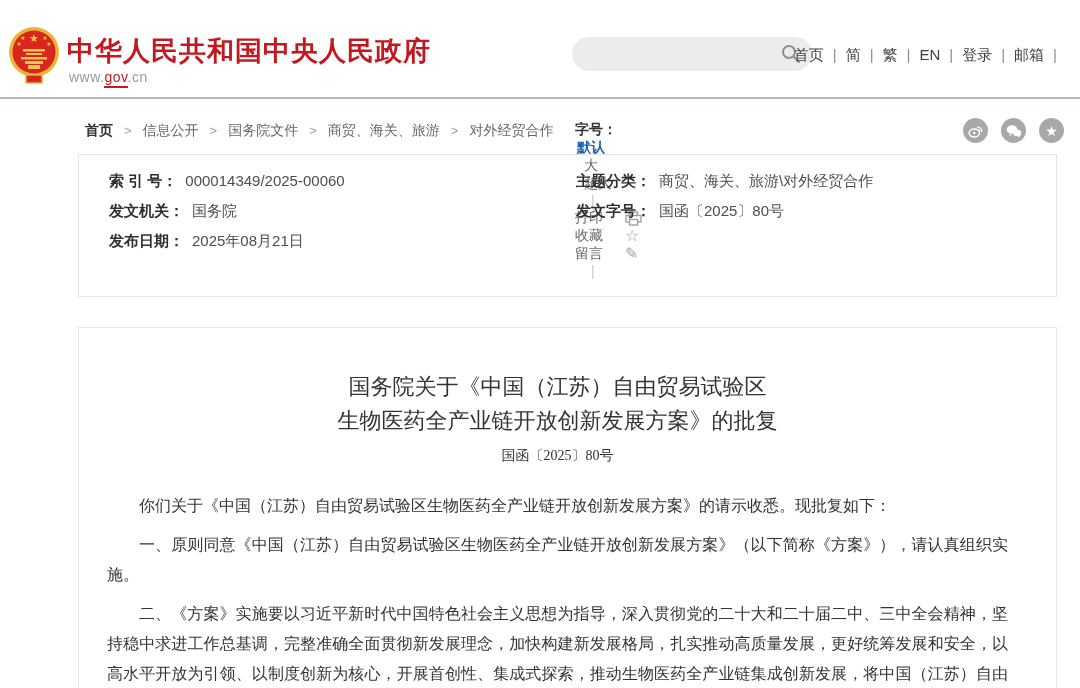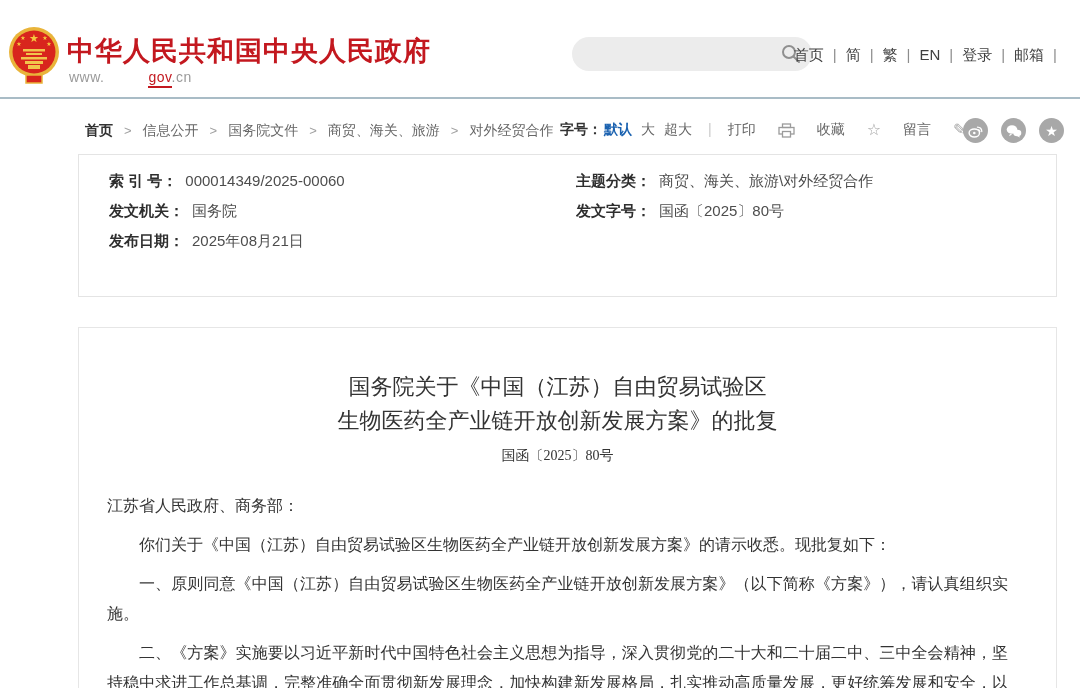--- a/index.html
+++ b/index.html
@@ -5,35 +5,35 @@
   html,body{margin:0;padding:0;}
   body{
     width:1080px;height:688px;position:relative;overflow:hidden;background:#fff;
     font-family:"Liberation Sans","DejaVu Sans",sans-serif;color:#333;
   }
   
   .header{position:absolute;left:0;top:0;width:1080px;height:97px;background:#fff;}
   .emblem{position:absolute;left:8px;top:24px;width:52px;height:62px;cursor:pointer;}
   .site-title{position:absolute;left:67px;top:33px;font-size:27px;font-weight:bold;color:#c3181f;letter-spacing:1px;white-space:nowrap;}
   .site-url{position:absolute;left:69px;top:69px;font-size:14px;color:#9a9a9a;letter-spacing:.5px;}
-  .site-url .gov{color:#c3181f;border-bottom:2px solid #c3181f;padding-bottom:1px;margin-left:44px;}
+  .site-url .gov{color:#c3181f;border-bottom:2px solid #c3181f;padding-bottom:1px;}
   .search-pill{position:absolute;left:572px;top:37px;width:240px;height:34px;border-radius:17px;background:#ececec;}
   .search-pill input{position:absolute;left:16px;top:6px;width:180px;height:22px;border:none;background:transparent;outline:none;font-size:14px;color:#333;}
   .search-btn{position:absolute;right:10px;top:6px;width:22px;height:22px;border:none;background:transparent;padding:0;cursor:pointer;}
   .top-nav{position:absolute;right:14px;top:46px;font-size:15px;color:#3f3f3f;white-space:nowrap;}
   .top-nav span.item{cursor:pointer;}
   .top-nav span.sep{color:#8d8d8d;margin:0 9px;}
   
   .divider{position:absolute;left:0;top:97px;width:1080px;height:2px;background:#a9bcc6;}
   
   .crumb-row{position:absolute;left:85px;top:122px;font-size:14px;color:#666;white-space:nowrap;}
   .crumb-row .home{color:#333;font-weight:bold;cursor:pointer;}
   .crumb-row .crumb{cursor:pointer;margin-top:23px;}
   .crumb-row .gt{color:#a0a0a0;margin:0 11px;font-size:13px;}
-  .tool-row{position:absolute;left:560px;top:121px;font-size:14px;color:#666;display:flex;align-items:flex-start;white-space:nowrap;}
+  .tool-row{position:absolute;left:575px;top:121px;font-size:14px;color:#666;display:flex;align-items:flex-start;white-space:nowrap;flex-direction:column;}
   .tool-row .lbl{color:#333;font-weight:bold;}
   .tool-row .fs-default{color:#1b62b0;font-weight:bold;margin-left:2px;cursor:pointer;}
   .tool-row .fs-opt{margin-left:9px;cursor:pointer;}
   .tool-row .pipe{color:#c9c9c9;margin:0 16px;}
   .tool-row .tool{cursor:pointer;display:inline-flex;align-items:center;gap:22px;margin-right:22px;}
   .tool-row .tool:last-of-type{margin-right:0;}
   .tool-row .glyph{color:#a5a5a5;font-size:16px;line-height:1;}
   .social{position:absolute;right:16px;top:118px;display:flex;gap:13px;}
   .circle-icon{width:25px;height:25px;border-radius:50%;background:#a8a8a8;display:flex;align-items:center;justify-content:center;cursor:pointer;}
   .circle-icon .star-glyph{color:#fff;font-size:14px;line-height:1;}
@@ -169,18 +169,17 @@
   </div>
 </div>
 
 <div class="doc-box">
   <div class="doc-title">
     <div>国务院关于《中国（江苏）自由贸易试验区</div>
     <div>生物医药全产业链开放创新发展方案》的批复</div>
   </div>
   <div class="doc-number">国函〔2025〕80号</div>
   <div class="doc-body">
-    <p class="salutation">江苏省人民政府、商务部：</p>
     <p>你们关于《中国（江苏）自由贸易试验区生物医药全产业链开放创新发展方案》的请示收悉。现批复如下：</p>
     <p>一、原则同意《中国（江苏）自由贸易试验区生物医药全产业链开放创新发展方案》（以下简称《方案》），请认真组织实施。</p>
     <p>二、《方案》实施要以习近平新时代中国特色社会主义思想为指导，深入贯彻党的二十大和二十届二中、三中全会精神，坚持稳中求进工作总基调，完整准确全面贯彻新发展理念，加快构建新发展格局，扎实推动高质量发展，更好统筹发展和安全，以高水平开放为引领、以制度创新为核心，开展首创性、集成式探索，推动生物医药全产业链集成创新发展，将中国（江苏）自由贸易试验区打造成为具有世界影响力的生物医药产业集聚地、更具国际竞争力的生物医药创新发展高地。</p>
   </div>
 </div>
 
 </body></html>

